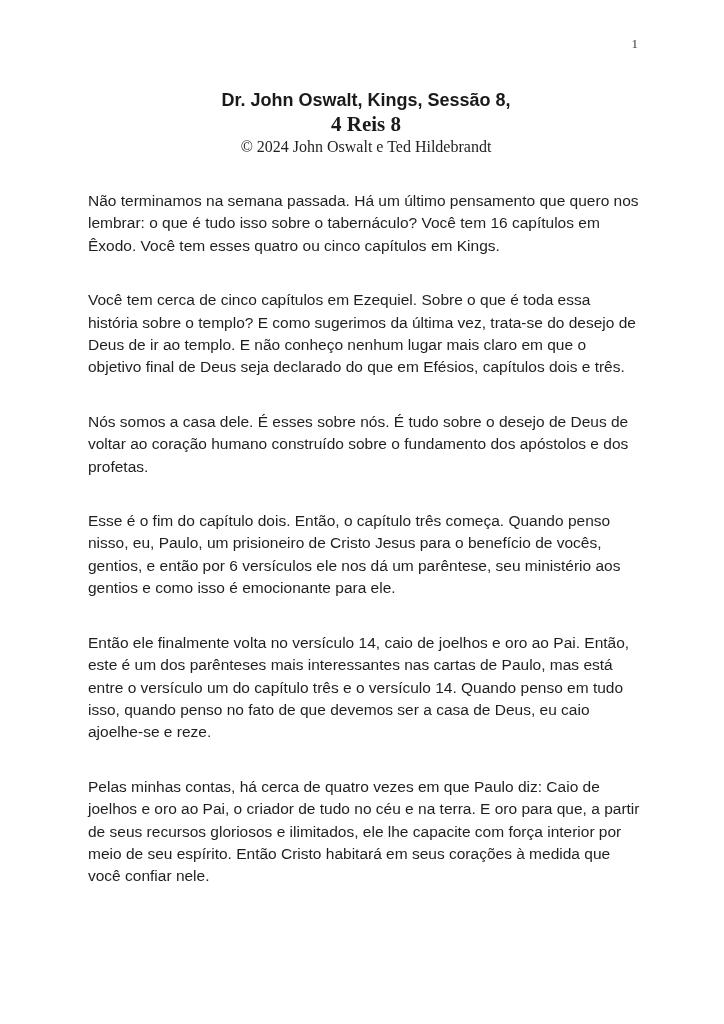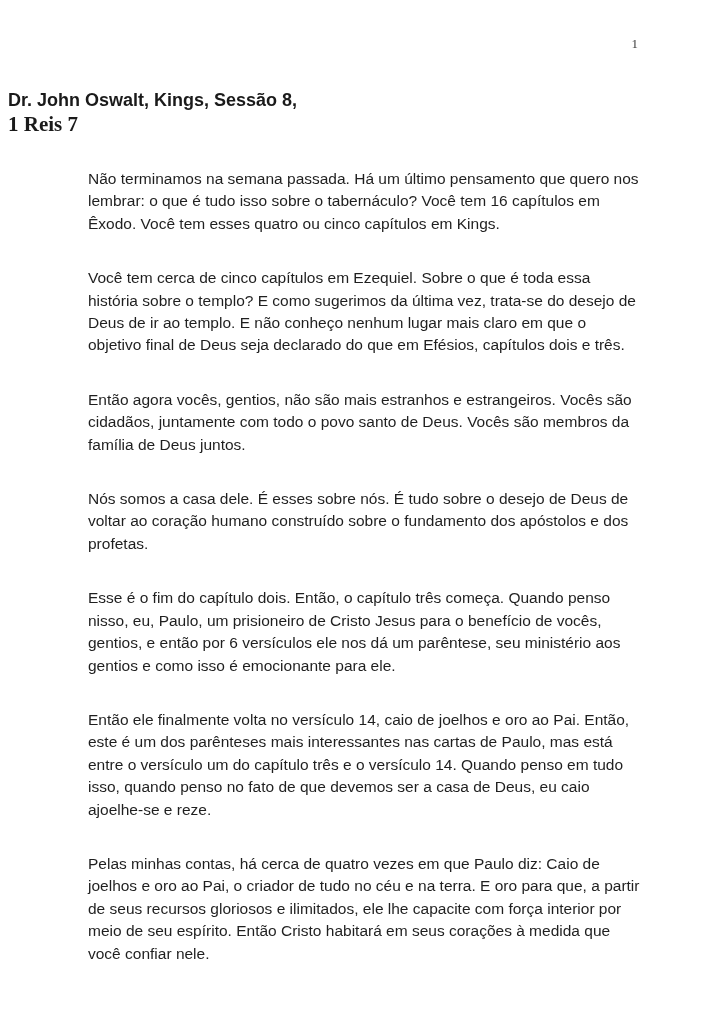--- a/index.html
+++ b/index.html
@@ -22,20 +22,21 @@
     position: absolute;
     top: 36px;
     right: 86px;
     font-family: "Liberation Serif", serif;
     font-size: 13px;
     color: #3c3c3c;
   }
 
   .doc-header {
     margin-top: 88px;
+    text-align: center;
     margin-left: 8px;
   }
 
   .doc-title-main {
     font-family: "Liberation Sans", sans-serif;
     font-weight: bold;
     font-size: 18px;
     line-height: 24px;
     color: #1a1a1a;
   }
@@ -72,27 +73,27 @@
 </style>
 </head>
 <body>
 
 <div class="page">
 
   <div class="page-number">1</div>
 
   <div class="doc-header">
     <div class="doc-title-main">Dr. John Oswalt, Kings, Sessão 8,</div>
-    <div class="doc-title-sub">1 Reis 7</div>
+    <div class="doc-title-sub">4 Reis 8</div>
+    <div class="doc-copyright">© 2024 John Oswalt e Ted Hildebrandt</div>
   </div>
 
   <div class="doc-body">
     <p>Não terminamos na semana passada. Há um último pensamento que quero nos lembrar: o que é tudo isso sobre o tabernáculo? Você tem 16 capítulos em Êxodo. Você tem esses quatro ou cinco capítulos em Kings.</p>
     <p>Você tem cerca de cinco capítulos em Ezequiel. Sobre o que é toda essa história sobre o templo? E como sugerimos da última vez, trata-se do desejo de Deus de ir ao templo. E não conheço nenhum lugar mais claro em que o objetivo final de Deus seja declarado do que em Efésios, capítulos dois e três.</p>
-    <p>Então agora vocês, gentios, não são mais estranhos e estrangeiros. Vocês são cidadãos, juntamente com todo o povo santo de Deus. Vocês são membros da família de Deus juntos.</p>
     <p>Nós somos a casa dele. É esses sobre nós. É tudo sobre o desejo de Deus de voltar ao coração humano construído sobre o fundamento dos apóstolos e dos profetas.</p>
     <p>Esse é o fim do capítulo dois. Então, o capítulo três começa. Quando penso nisso, eu, Paulo, um prisioneiro de Cristo Jesus para o benefício de vocês, gentios, e então por 6 versículos ele nos dá um parêntese, seu ministério aos gentios e como isso é emocionante para ele.</p>
     <p>Então ele finalmente volta no versículo 14, caio de joelhos e oro ao Pai. Então, este é um dos parênteses mais interessantes nas cartas de Paulo, mas está entre o versículo um do capítulo três e o versículo 14. Quando penso em tudo isso, quando penso no fato de que devemos ser a casa de Deus, eu caio ajoelhe-se e reze.</p>
     <p>Pelas minhas contas, há cerca de quatro vezes em que Paulo diz: Caio de joelhos e oro ao Pai, o criador de tudo no céu e na terra. E oro para que, a partir de seus recursos gloriosos e ilimitados, ele lhe capacite com força interior por meio de seu espírito. Então Cristo habitará em seus corações à medida que você confiar nele.</p>
 
   </div>
 
 </div>
 
 </body></html>

